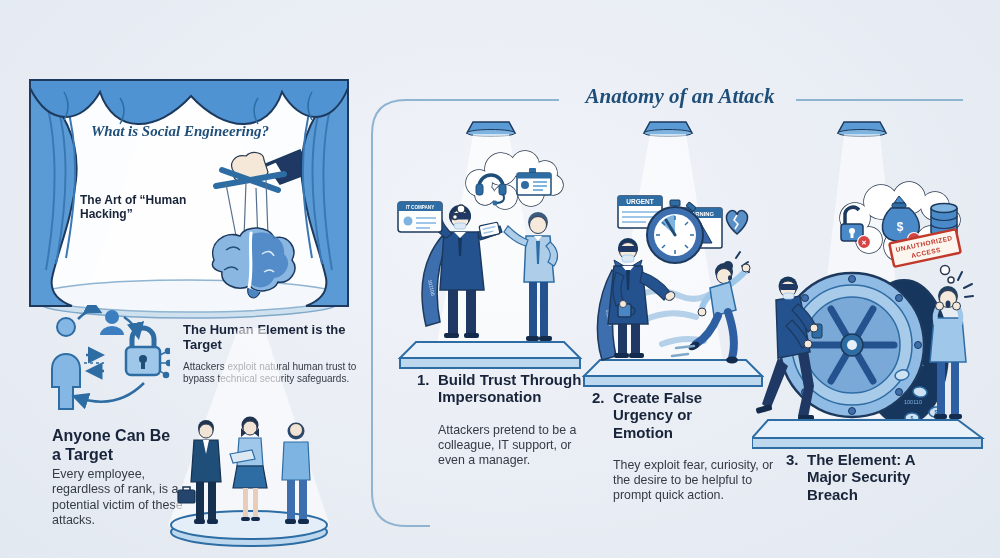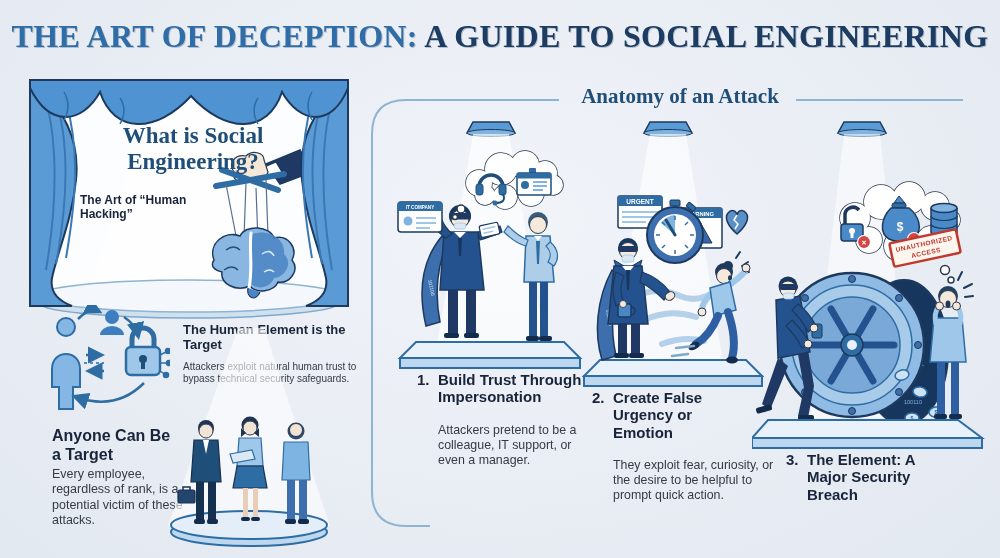--- a/index.html
+++ b/index.html
@@ -10,43 +10,42 @@
   }
   .abs{position:absolute;}
   .main-title{
     left:0;top:18px;width:1000px;text-align:center;
     font-family:"Liberation Serif", serif;font-weight:700;font-size:32px;letter-spacing:.3px;
     text-shadow:1px 1px 0 rgba(27,51,84,.25);
     white-space:nowrap;
   }
   .t-blue{color:#2f6da8;}
   .t-navy{color:#1c3c61;}
-  .serif-blue{font-family:"Liberation Serif", serif;font-weight:700;color:#1f4e79;}
-  .stage-title{left:88px;top:123px;width:210px;text-align:center;font-size:23px;line-height:1.12;}
+  .serif-blue{font-family:"Liberation Serif", serif;font-weight:700;color:#1f4e79;font-style:italic;}
+  .stage-title{left:75px;top:123px;width:210px;text-align:center;font-size:15px;line-height:1.12;}
   .anatomy-title{left:560px;top:84px;width:240px;text-align:center;font-size:21px;}
   .h-bold{font-weight:700;color:#18243a;line-height:1.18;}
   .body-txt{color:#353b45;line-height:1.22;}
   .art-heading{left:80px;top:193px;width:160px;font-size:12px;}
   .art-body{left:78px;top:238px;width:168px;font-size:13px;}
   .he-heading{left:183px;top:322px;width:165px;font-size:13px;}
   .he-body{left:183px;top:361px;width:192px;font-size:10px;}
   .any-heading{left:52px;top:427px;width:120px;font-size:16px;}
   .any-body{left:52px;top:467px;width:144px;font-size:12.5px;}
   .caption{display:grid;grid-template-columns:18px auto;column-gap:3px;}
   .cap-num{font-weight:700;font-size:15px;color:#18243a;line-height:1.15;}
   .cap-title{font-weight:700;font-size:15px;color:#18243a;line-height:1.15;}
   .cap-body{grid-column:2;margin-top:17px;font-size:12.4px;color:#353b45;line-height:1.22;}
   svg text{font-family:"Liberation Sans", sans-serif;}
 </style>
 </head>
 <body>
 
 <div class="canvas">
 
-  <div class="abs main-title"><span class="t-blue">THE ART OF DECEPTION:</span><span class="t-navy"> A GUIDE TO SOCIAL ENGINEERING</span></div>
 
   <svg class="abs" style="left:28px;top:78px" width="322" height="244" viewBox="0 0 322 244">
     <rect x="18" y="8" width="286" height="214" fill="#fcfdff"></rect>
     <polygon points="120,30 202,30 262,212 60,212" fill="#ffffff" opacity="0.6"></polygon>
     <g>
       <ellipse cx="161" cy="224" rx="152" ry="16" fill="#cfe0ef" stroke="#7fa8c9" stroke-width="1.5"></ellipse>
       <ellipse cx="161" cy="218" rx="152" ry="16" fill="#f4f8fc" stroke="#8fb4d2" stroke-width="1.5"></ellipse>
     </g>
 
     <g>

